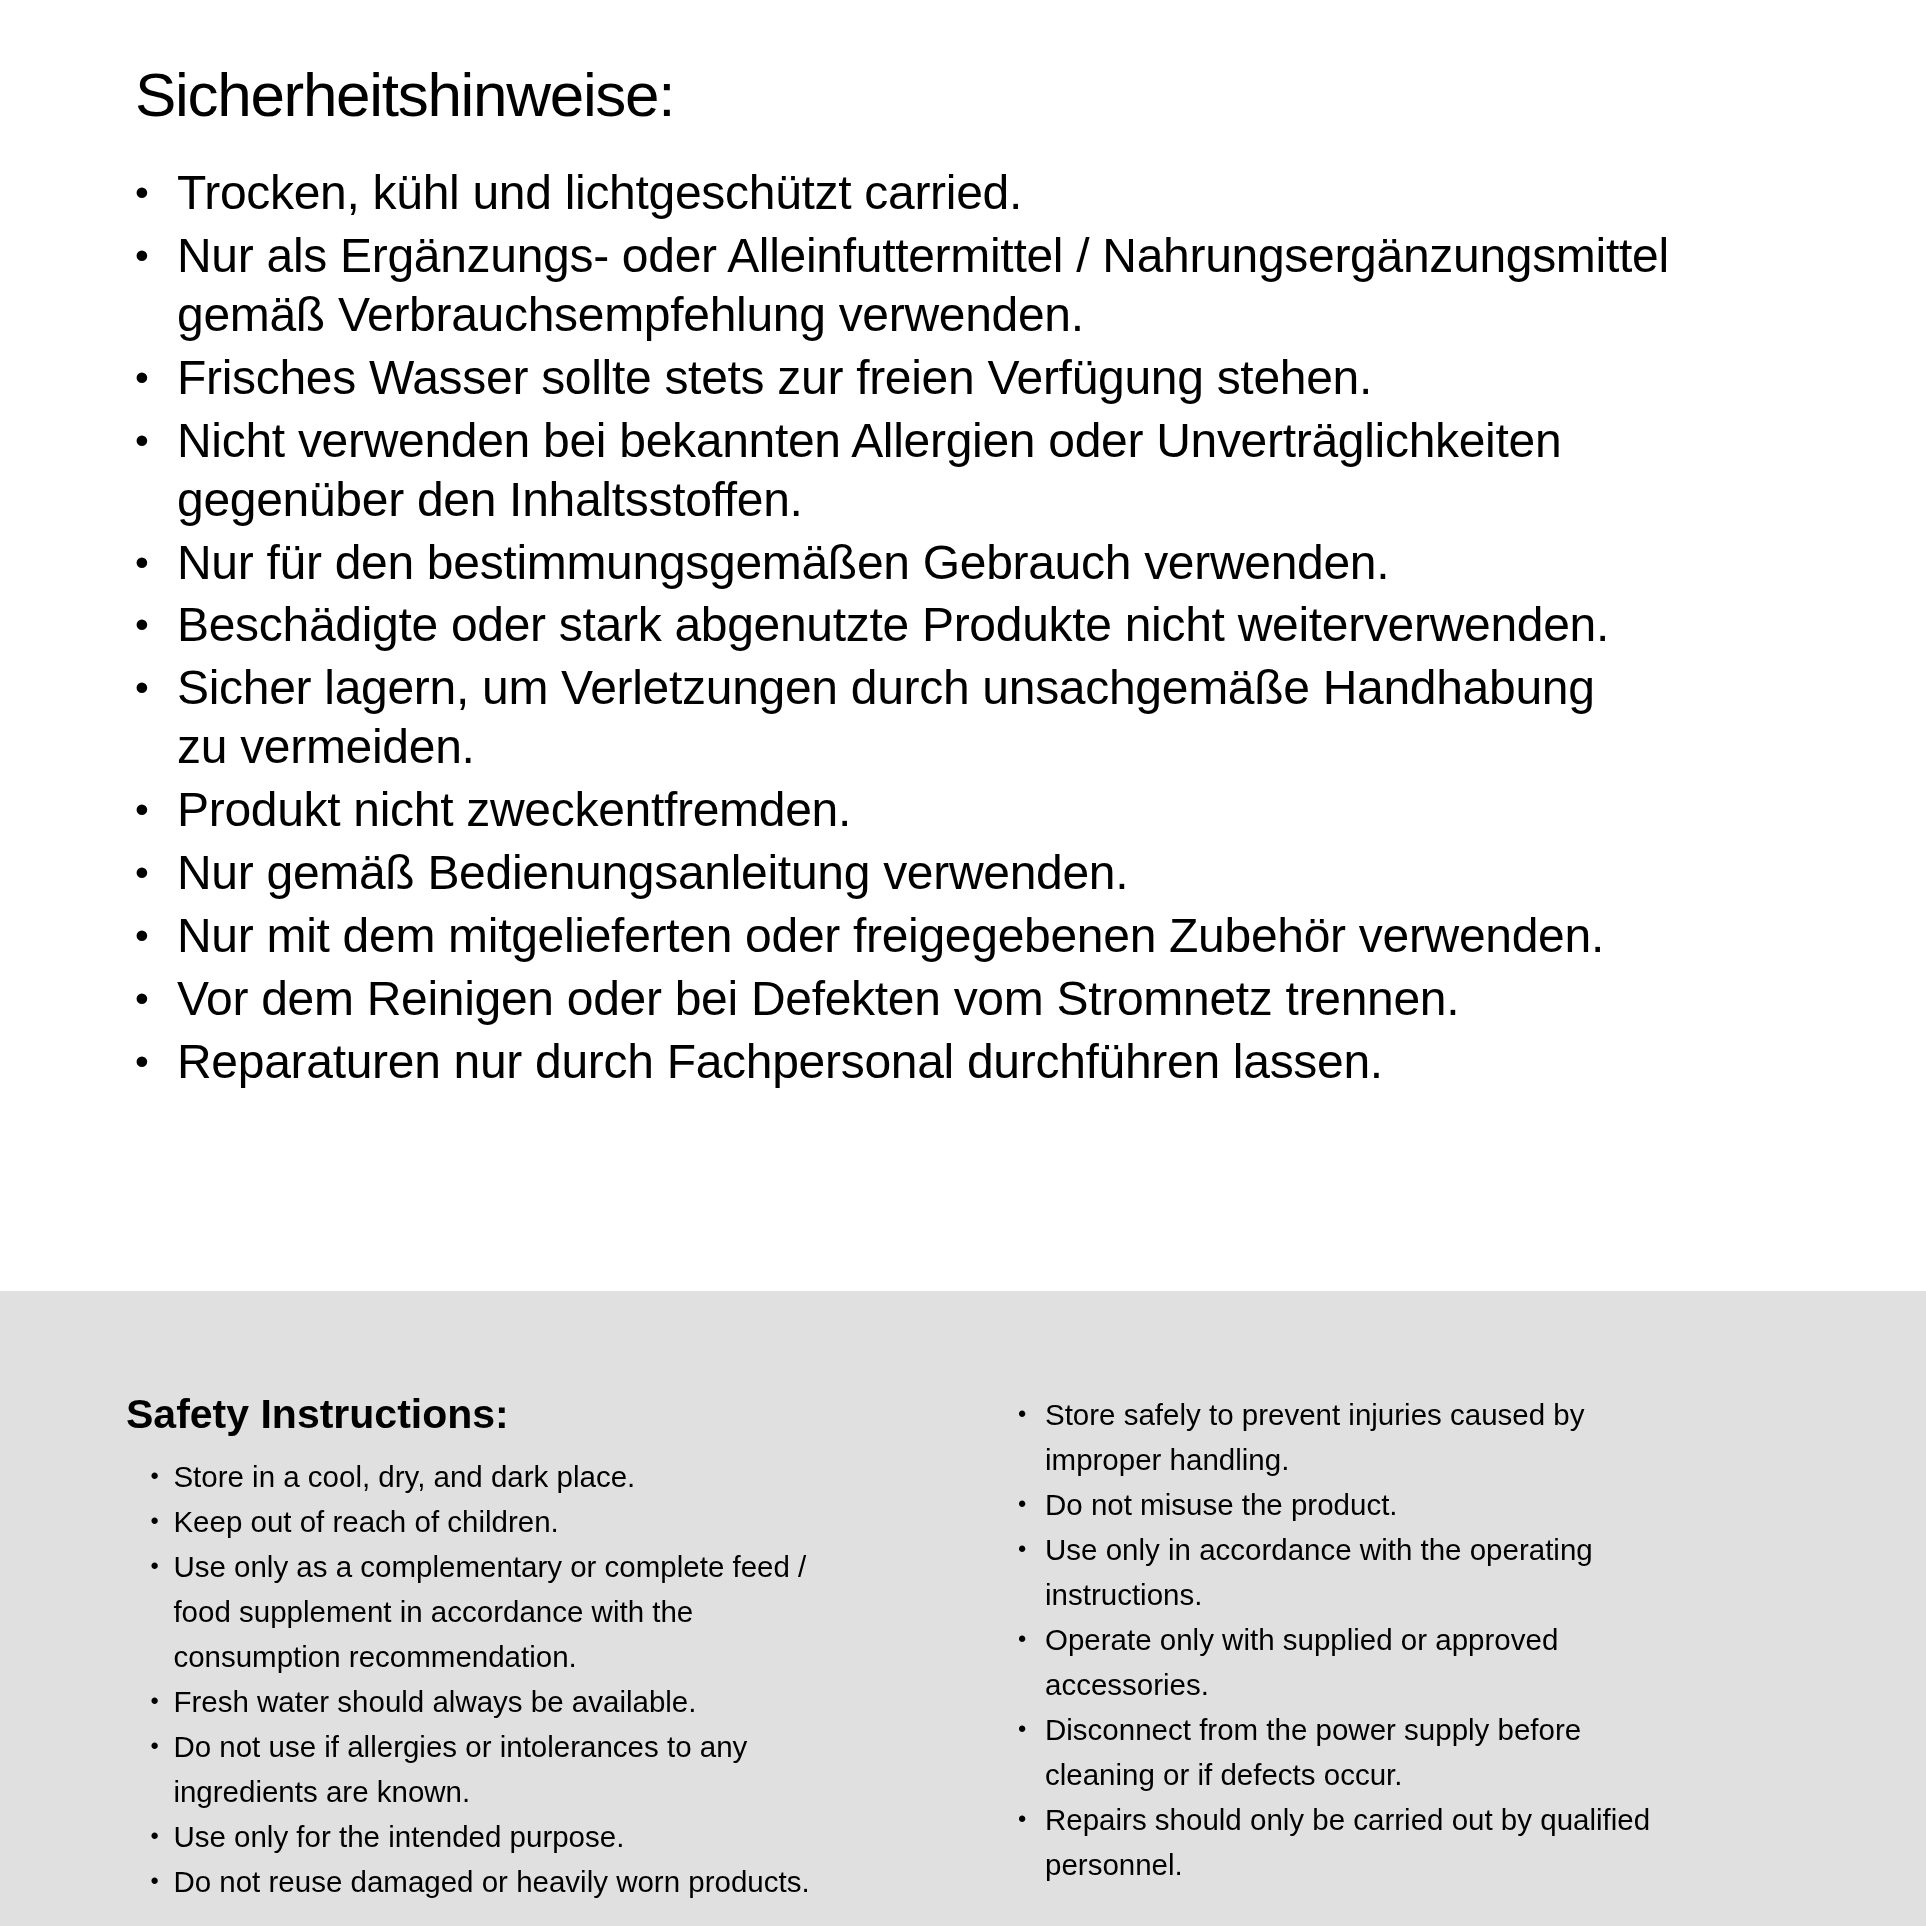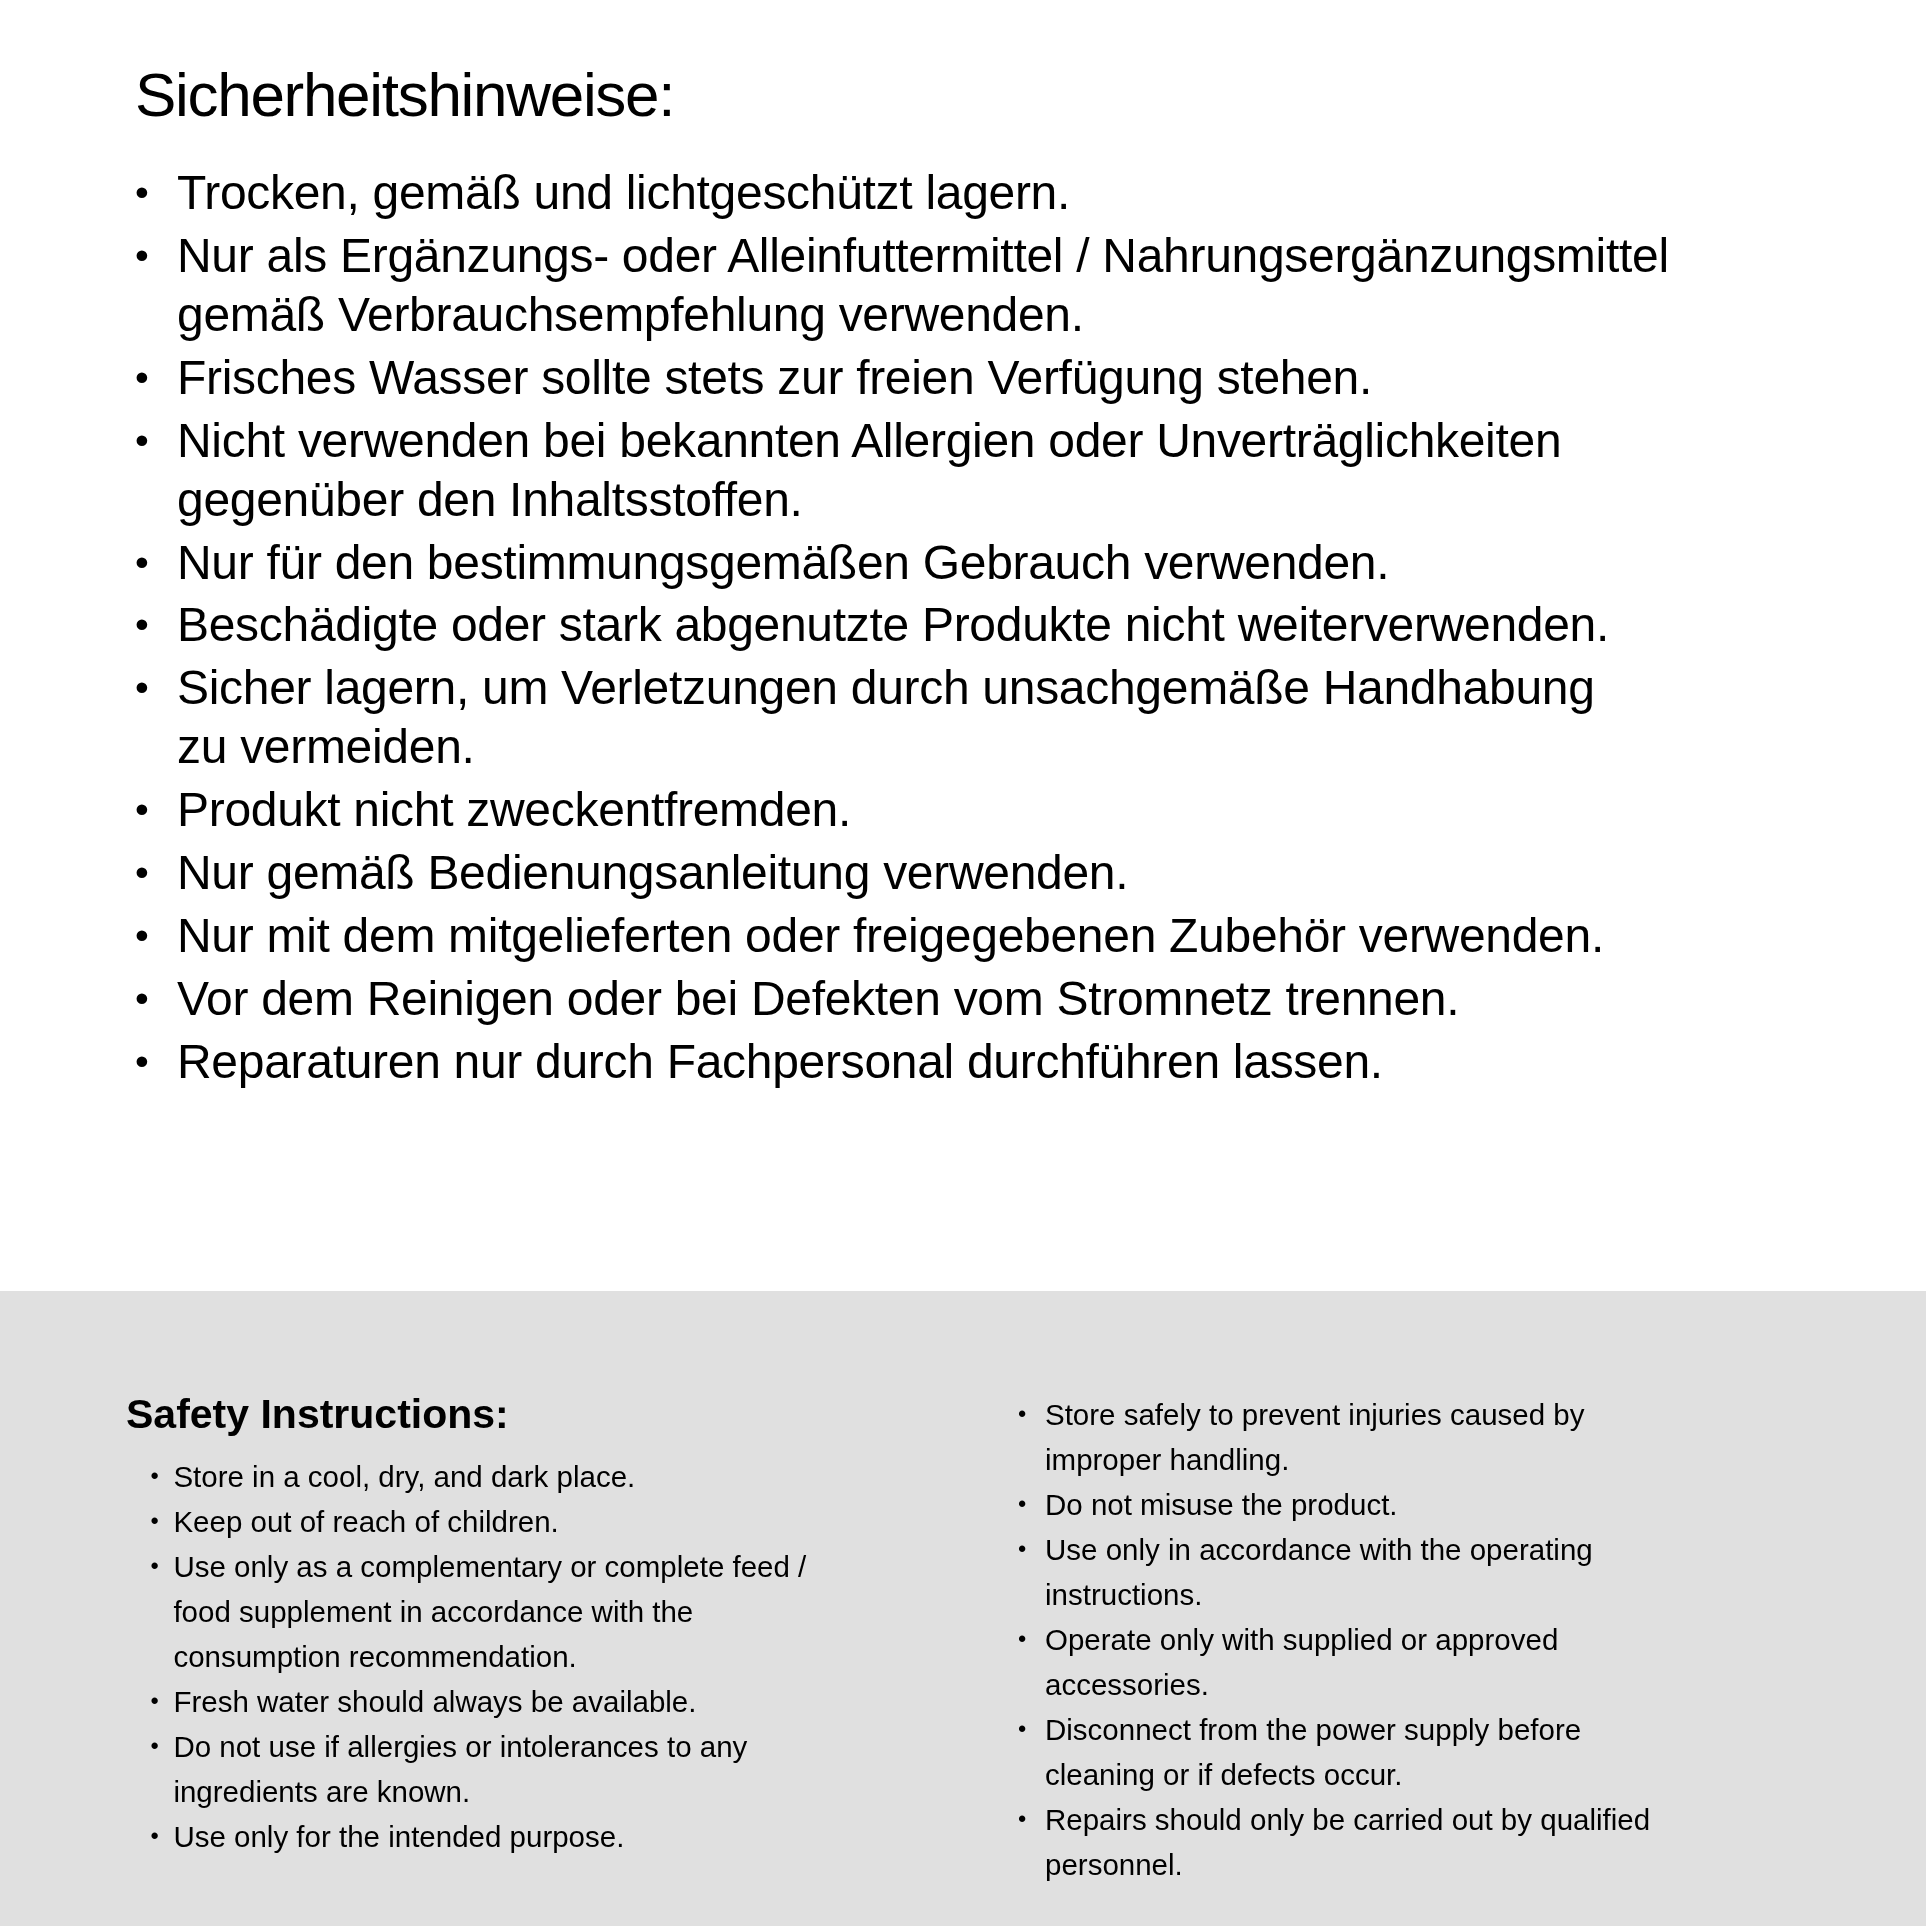--- a/index.html
+++ b/index.html
@@ -109,21 +109,21 @@
   }
 </style>
 </head>
 <body>
 
 <div class="page">
 
   <section class="german-section">
     <h1 class="german-title">Sicherheitshinweise:</h1>
     <ul class="bullet-list german-list">
-      <li>Trocken, gemäß und lichtgeschützt lagern.</li>
+      <li>Trocken, kühl und lichtgeschützt carried.</li>
       <li>Nur als Ergänzungs- oder Alleinfuttermittel / Nahrungsergänzungsmittel
 gemäß Verbrauchsempfehlung verwenden.</li>
       <li>Frisches Wasser sollte stets zur freien Verfügung stehen.</li>
       <li>Nicht verwenden bei bekannten Allergien oder Unverträglichkeiten
 gegenüber den Inhaltsstoffen.</li>
       <li>Nur für den bestimmungsgemäßen Gebrauch verwenden.</li>
       <li>Beschädigte oder stark abgenutzte Produkte nicht weiterverwenden.</li>
       <li>Sicher lagern, um Verletzungen durch unsachgemäße Handhabung
 zu vermeiden.</li>
       <li>Produkt nicht zweckentfremden.</li>
@@ -140,20 +140,21 @@
       <ul class="bullet-list english-list left">
         <li>Store in a cool, dry, and dark place.</li>
         <li>Keep out of reach of children.</li>
         <li>Use only as a complementary or complete feed /
 food supplement in accordance with the
 consumption recommendation.</li>
         <li>Fresh water should always be available.</li>
         <li>Do not use if allergies or intolerances to any
 ingredients are known.</li>
         <li>Use only for the intended purpose.</li>
+        <li>Do not reuse damaged or heavily worn products.</li>
       </ul>
     </div>
     <div class="col-right">
       <ul class="bullet-list english-list right">
         <li>Store safely to prevent injuries caused by
 improper handling.</li>
         <li>Do not misuse the product.</li>
         <li>Use only in accordance with the operating
 instructions.</li>
         <li>Operate only with supplied or approved

